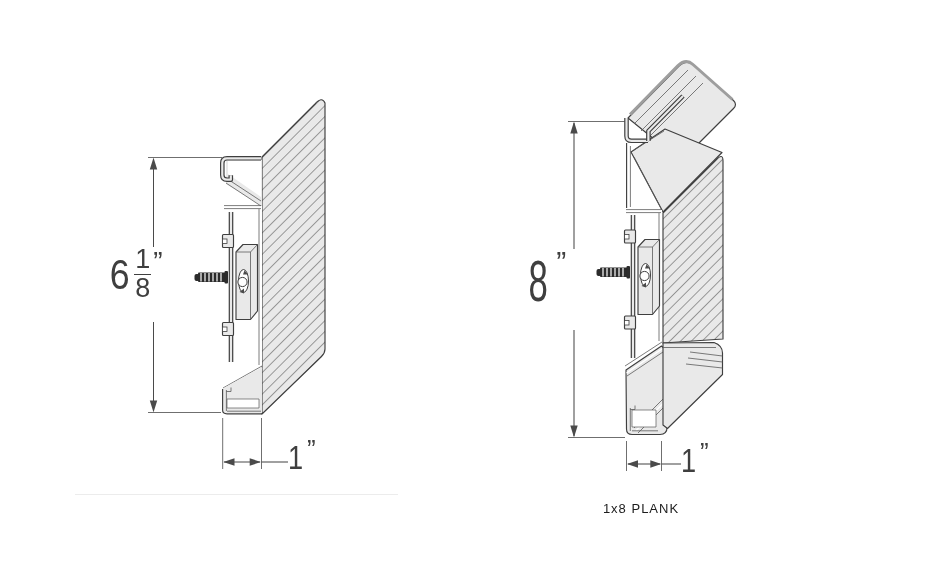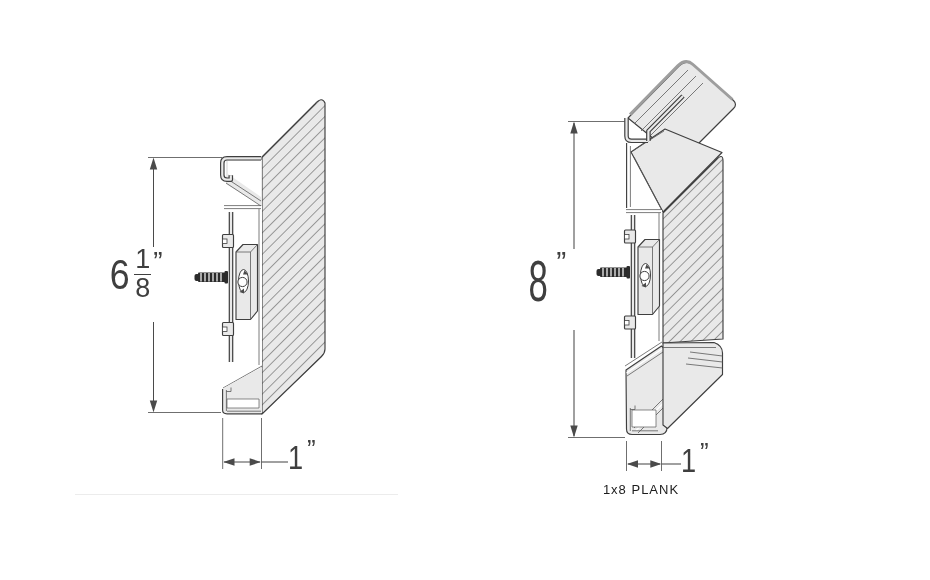--- a/index.html
+++ b/index.html
@@ -264,15 +264,15 @@
   <span class="dn unit unit1">”</span>
 </div>
 
 <div class="overlay dimrow" style="left:679px;top:443px;">
   <span class="dn one">1</span>
   <span class="dn unit unit1">”</span>
 </div>
 
 <div class="divider" style="left:75px;top:494px;width:323px;"></div>
 
-<div class="caption" style="left:541px;top:482px;">1x8 PLANK</div>
+<div class="caption" style="left:541px;top:501px;">1x8 PLANK</div>
 
 </div>
 
 </body></html>

